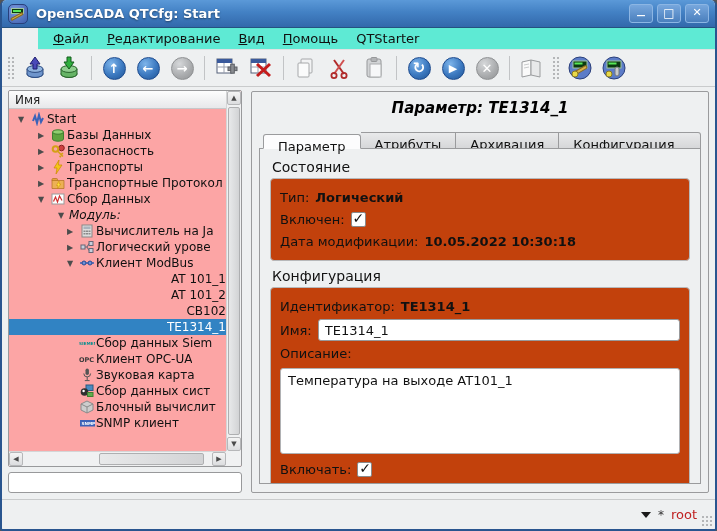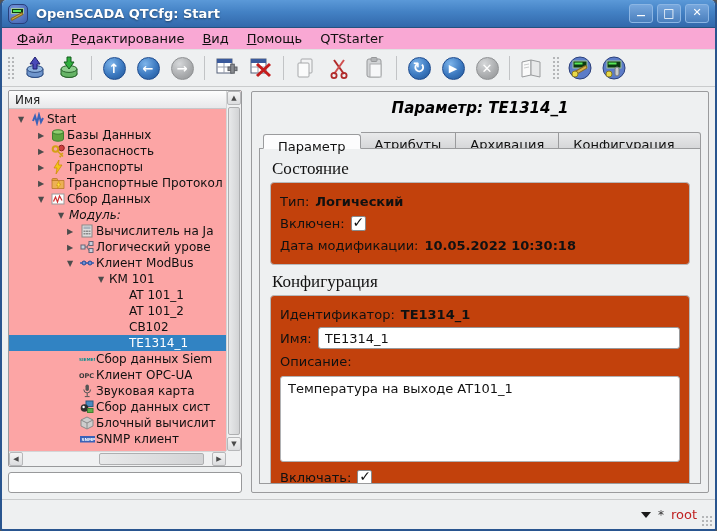--- a/index.html
+++ b/index.html
@@ -23,21 +23,21 @@
   .app-icon .tool { position:absolute; left:2px; top:11px; width:14px; height:3px; background:#d8b24a; border:1px solid #8a6a1d; transform:rotate(-28deg); border-radius:2px; }
   .title-text { color:#fff; font-weight:bold; font-size:13px; text-shadow:0 1px 2px rgba(0,0,0,.45); flex:1; }
   .winbtns { display:flex; gap:4px; }
   .winbtn { width:24px; height:19px; border-radius:3px; border:1px solid #8cb6e4;
     background:linear-gradient(180deg,#77a7dd,#4a7fbd); position:relative; cursor:default; }
   .winbtn::before { position:absolute; color:#fff; font-weight:bold; font-size:11px; left:0; right:0; top:1px; text-align:center; }
   .winbtn.min::before { content:"—"; font-size:9px; top:5px; }
   .winbtn.max::before { content:"□"; font-size:12px; top:1px; }
   .winbtn.cls::before { content:"✕"; }
   
-  .menubar { height:22px; flex:0 0 22px; display:flex; align-items:center; background:#f9a8d4; padding-left:6px; border-bottom:1px solid #e0e2e3; }
+  .menubar { height:22px; flex:0 0 22px; display:flex; align-items:center; background:#5eead4; padding-left:6px; border-bottom:1px solid #e0e2e3;margin-left:36px; }
   .menu-item { font-size:13px; color:#111; padding:2px 9px; }
   .menu-item.accel::first-letter { text-decoration:underline; }
   
   .toolbar { height:37px; flex:0 0 37px; display:flex; align-items:center; background:#eef0f1; border-bottom:1px solid #c9cbcc; padding-left:2px; }
   .tb-handle { width:8px; height:24px; margin:0 3px;
     background-image:radial-gradient(#b4b6b8 1px, transparent 1.2px); background-size:4px 4px; }
   .tb-sep { width:1px; height:24px; background:#c2c4c6; margin:0 5px; }
   .tbtn { width:30px; height:30px; display:flex; align-items:center; justify-content:center; margin:0 2px; border-radius:3px; }
   .circle { width:23px; height:23px; border-radius:50%; border:1px solid #1d4b8f;
     background:radial-gradient(circle at 35% 28%, #7db4ea 0%, #3c79c0 55%, #205493 100%);
@@ -56,21 +56,21 @@
   .trow { height:16px; display:flex; align-items:center; font-size:12px; color:#111; white-space:nowrap; overflow:hidden; }
   .trow.selected { background:#3183c3; color:#fff; }
   .arr { width:16px; flex:0 0 16px; font-size:8px; color:#4c4c4c; text-align:center; }
   .trow.selected .arr { color:#fff; }
   .arr.open::before { content:"▼"; }
   .arr.closed::before { content:"▶"; }
   .ticon { width:18px; flex:0 0 18px; height:14px; display:flex; align-items:center; justify-content:center; }
   .tlabel { overflow:hidden; }
   .tlabel.italic { font-style:italic; }
   .lvl0 { padding-left:4px; } .lvl1 { padding-left:24px; } .lvl2 { padding-left:44px; }
-  .lvl3 { padding-left:53px; } .lvl4 { padding-left:84px; } .lvl5 { padding-left:104px; }
+  .lvl3 { padding-left:53px; } .lvl4 { padding-left:84px; } .lvl5 { padding-left:104px;justify-content:flex-end; }
   
   .vscroll { background:#f0f1f2; border-left:1px solid #d4d5d6; display:flex; flex-direction:column; }
   .hscroll { background:#f0f1f2; border-top:1px solid #d4d5d6; display:flex; }
   .sb-btn { flex:0 0 14px; background:linear-gradient(180deg,#f4f4f4,#dcdddf); border:1px solid #b6b7b9; border-radius:2px;
     font-size:7px; color:#4a4a4a; display:flex; align-items:center; justify-content:center; }
   .sb-track { flex:1; position:relative; }
   .sb-thumb { position:absolute; background:linear-gradient(90deg,#e8e9ea,#d2d3d5); border:1px solid #aeafb1; border-radius:2px; }
   .vscroll .sb-thumb { left:1px; right:1px; top:2px; bottom:2px; }
   .hscroll .sb-thumb { top:1px; bottom:1px; left:40%; width:56%; }
   .sb-corner { background:#f0f1f2; }
@@ -78,21 +78,21 @@
   
   .panel { flex:1; border:1px solid #9a9b9d; border-radius:2px; background:#eef0f1; padding:4px 7px 8px 7px; display:flex; flex-direction:column; min-height:0; margin-top:1px; }
   .panel-title { text-align:center; font-size:15px; font-weight:bold; font-style:italic; color:#000; padding:3px 0 6px 0; }
   .tabs { display:flex; align-items:flex-end; height:26px; flex:0 0 26px; padding-left:4px; }
   .tab { font-size:13px; color:#111; padding:4px 14px 4px 14px; background:linear-gradient(180deg,#e9eaeb,#d6d7d9);
     border:1px solid #9a9b9d; border-left:none; height:17px; }
   .tab:first-child { border-left:1px solid #9a9b9d; border-radius:3px 0 0 0; }
   .tab:last-child { border-radius:0 3px 0 0; }
   .tab.active { background:#fcfcfd; height:15px; border-radius:3px 3px 0 0; border-left:1px solid #9a9b9d; border-bottom:1px solid #fcfcfd; position:relative; z-index:2; }
   .tab-pane { flex:1; border:1px solid #9a9b9d; margin-top:-1px; background:#eef0f1; padding:8px 10px; overflow:hidden; min-height:0; }
-  .group-label { font-size:17px; color:#111; margin:2px 0 3px 2px;font-family:Liberation Serif, serif; }
+  .group-label { font-size:14px; color:#111; margin:2px 0 3px 2px; }
   .group-frame { border:1px solid #b7b8ba; border-radius:4px; padding:6px 9px; background:#c2410c; }
   .field-row { display:flex; align-items:center; font-size:13px; color:#111; margin:3px 0; min-height:19px; }
   .field-label { margin-right:6px; }
   .bold-val { font-weight:bold; }
   .checkbox { width:15px; height:15px; border:1px solid #888a8c; border-radius:2px; background:#fff; position:relative; }
   .checkbox.checked::after { content:"✓"; position:absolute; left:1px; top:-3px; font-size:14px; font-weight:bold; color:#111; }
   .text-input { flex:1; height:22px; border:1px solid #98999b; border-radius:3px; background:#fff; font-size:13px; padding:0 6px; font-family:inherit; color:#111; }
   .descr-box { display:block; width:100%; height:86px; border:1px solid #b0b1b3; border-radius:3px; background:#fff; font-size:13px; padding:4px 7px; font-family:inherit; color:#111; resize:none; }
   .combo { width:180px; height:23px; border:1px solid #98999b; border-radius:3px;
     background:linear-gradient(180deg,#fdfdfd,#e7e8e9); display:flex; align-items:center; font-size:13px; color:#111; padding:0 6px; }
@@ -360,24 +360,20 @@
             <div class="trow lvl3">
                 <span class="arr open"></span>
                 <span class="ticon">
                   <svg width="14" height="14">
                     <line x1="0" y1="7" x2="14" y2="7" stroke="#3a62b8" stroke-width="1.5"></line>
                     <circle cx="4" cy="7" r="2" fill="#6a8fd8" stroke="#2a4a90"></circle>
                     <circle cx="10" cy="7" r="2" fill="#6a8fd8" stroke="#2a4a90"></circle>
                   </svg>
                 </span>
                 <span class="tlabel">Клиент ModBus</span>
-              </div>
-            <div class="trow lvl4">
-                <span class="arr open"></span>
-                <span class="tlabel">КМ 101</span>
               </div>
             <div class="trow lvl5">
                 <span class="arr"></span>
                 <span class="tlabel">AT 101_1</span>
               </div>
             <div class="trow lvl5">
                 <span class="arr"></span>
                 <span class="tlabel">AT 101_2</span>
               </div>
             <div class="trow lvl5">

